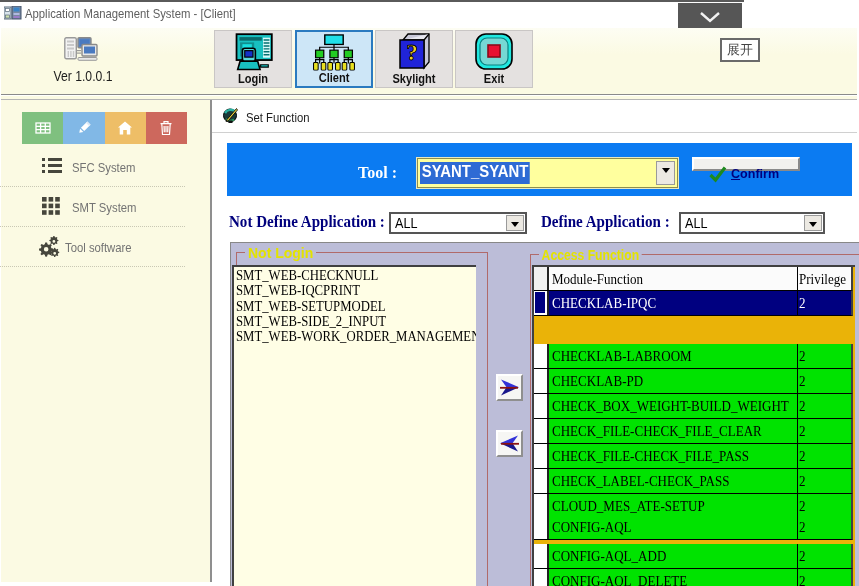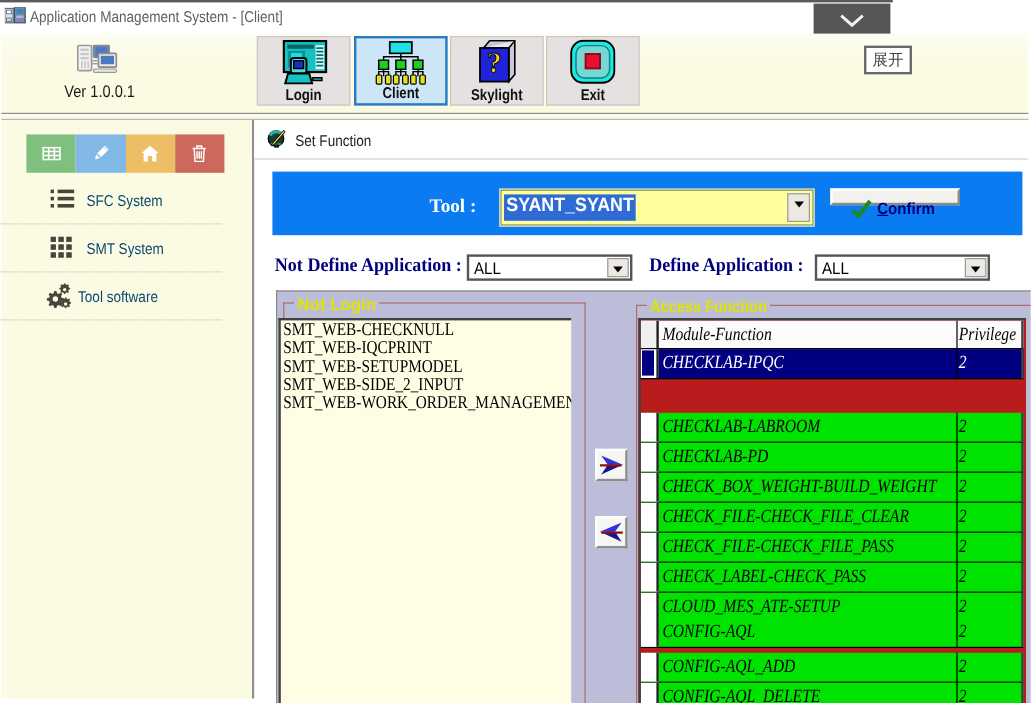--- a/index.html
+++ b/index.html
@@ -29,21 +29,21 @@
 
 #sidebar { left:1px; top:100px; width:209px; height:482px; background:#fbfae3; }
 #sidebar-sep { left:210px; top:100px; width:2px; height:482px; background:#8f8f8f; }
 #palette { left:22px; top:112px; width:165px; height:32px; display:flex; }
 .pal { flex:1; position:relative; }
 .pal svg { position:absolute; left:50%; top:50%; transform:translate(-50%,-50%); }
 #pal1 { background:#7fc07f; }
 #pal2 { background:#81b8e6; }
 #pal3 { background:#eebe67; }
 #pal4 { background:#cd685d; }
-.menu-item { position:absolute; left:0; width:185px; height:40px; border-bottom:1px dotted #c9c8b4; font-size:14px; color:#0c4a6e; }
+.menu-item { position:absolute; left:0; width:185px; height:40px; border-bottom:1px dotted #c9c8b4; font-size:14px; color:#737373; }
 .menu-item span { position:absolute; left:72px; top:13px; font-size:13px; transform:scaleX(0.87); transform-origin:0 0; }
 .menu-item svg { position:absolute; left:42px; top:10px; }
 
 
 #main { left:212px; top:100px; width:645px; height:482px; background:#ffffff; }
 #sf-head { left:212px; top:100px; width:645px; height:33px; background:#fff; border-bottom:1px solid #d0d0d0; }
 #sf-head span { position:absolute; left:34px; top:10px; font-size:13px; color:#1d1d1d; transform:scaleX(0.87); transform-origin:0 0; }
 #sf-head svg { position:absolute; left:10px; top:7px; }
 
 #bluebar { left:227px; top:143px; width:625px; height:53px; background:#0b7bf2; }
@@ -67,21 +67,21 @@
 .grpbox { position:absolute; border:1px solid #b06a6a; }
 .grplabel { position:absolute; top:-8px; left:8px; background:#bcbdd8; padding:0 3px; font-weight:bold; font-size:14px; color:#e3e300; white-space:nowrap; }
 .grplabel.sq { transform:scaleX(0.87); transform-origin:0 0; }
 
 #listbox { left:232px; top:265px; width:244px; height:321px; background:#fffee5; border-top:2px solid #404040; border-left:2px solid #404040; color:#000; overflow:hidden; }
 #listbox .tx { position:absolute; left:2px; top:1px; font-family:"Liberation Serif",serif; font-size:15px; line-height:15.3px; white-space:nowrap; transform:scaleX(0.85); transform-origin:0 0; }
 
 .arrbtn { position:absolute; left:496px; width:27px; height:27px; background:#f6f6f4; border-top:2px solid #ffffff; border-left:2px solid #ffffff; border-right:2px solid #8f8f8f; border-bottom:2px solid #8f8f8f; }
 
 
-#grid { left:532px; top:265px; width:323px; height:321px; background:#b91c1c; border-left:2px solid #404040; border-top:2px solid #404040; font-family:"Liberation Serif",serif; font-size:15.5px; overflow:hidden;font-style:italic; }
+#grid { left:532px; top:265px; width:323px; height:321px; background:#eab308; border-left:2px solid #404040; border-top:2px solid #404040; font-family:"Liberation Serif",serif; font-size:15.5px; overflow:hidden; }
 .grow { position:absolute; left:0; width:319px; height:25px; border-bottom:1px solid #000; border-right:2px solid #404040; }
 .gmark { position:absolute; left:0; top:0; width:15px; height:24px; background:#fff; border-right:2px solid #222; }
 .gmark i { position:absolute; left:1px; top:1px; right:2px; bottom:2px; }
 .gtext { position:absolute; left:18px; top:3px; color:#000; transform:scaleX(0.84); transform-origin:0 0; white-space:nowrap; }
 .navy .gtext, .navy .gpriv { color:#fff; }
 .gpriv { position:absolute; left:265px; top:3px; transform:scaleX(0.84); transform-origin:0 0; }
 .gline { position:absolute; left:263px; top:0; width:1px; height:25px; background:#000; }
 .green { background:#00e300;margin-top:28px; }
 .navy { background:#000080; color:#fff; }
 </style>

